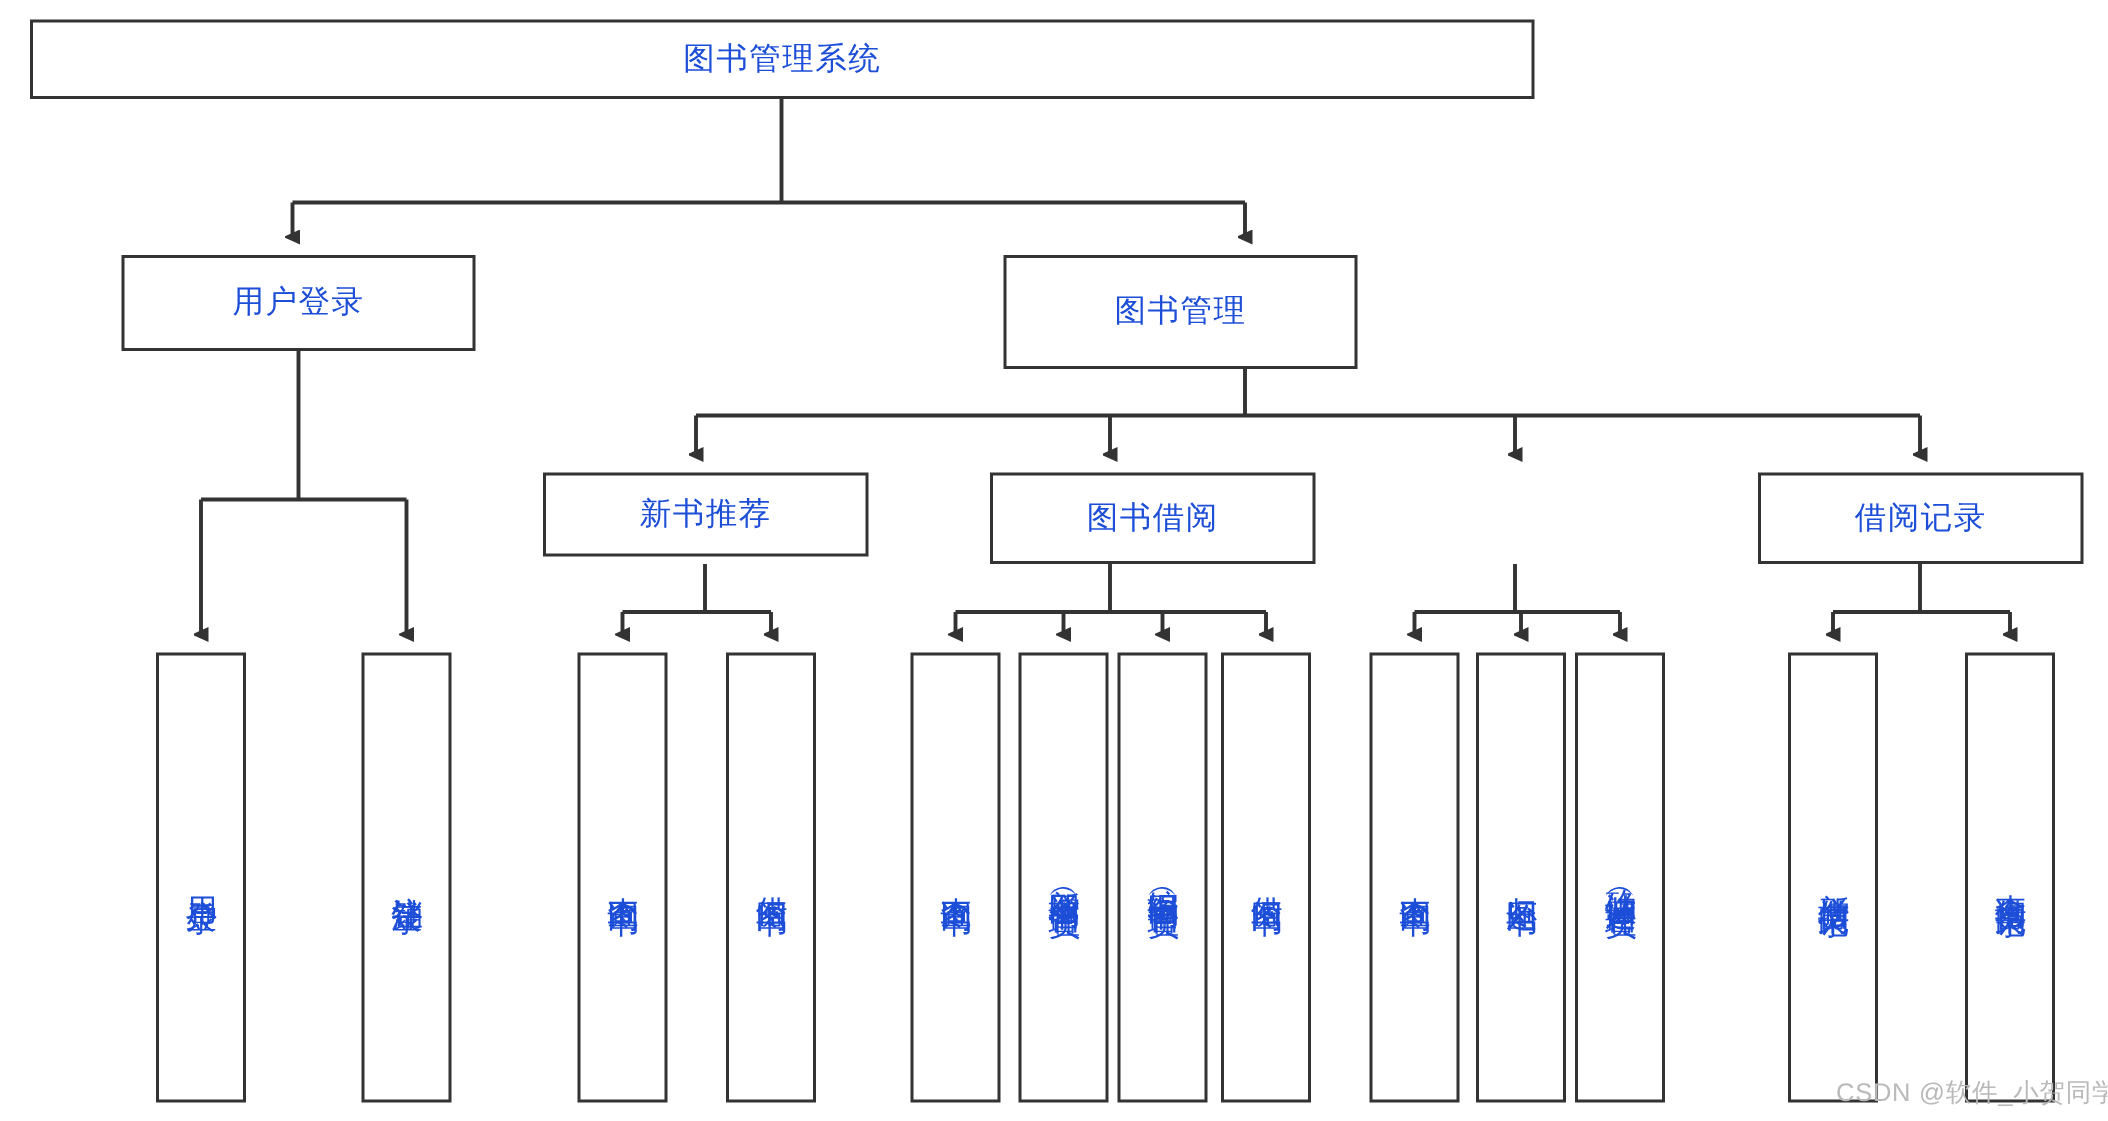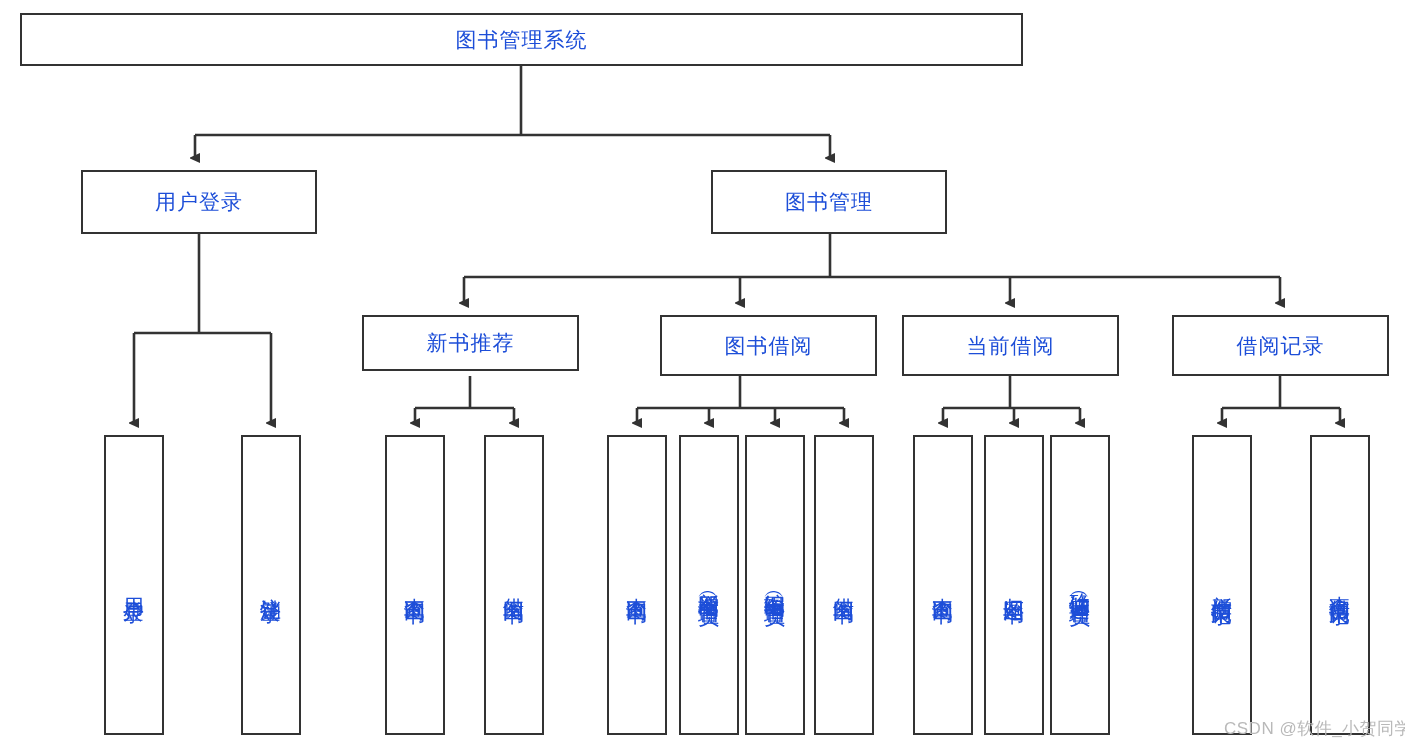--- a/index.html
+++ b/index.html
@@ -122,32 +122,29 @@
     <path d="M1340,408 L1340,423" stroke="#333333" stroke-width="2.6" fill="none" marker-end="url(#arrow)"></path>
   </svg>
 
   <div class="node node-h" style="left:20px; top:13px; width:1003px; height:53px;">
     <span>图书管理系统</span>
   </div>
 
   <div class="node node-h" style="left:81px; top:170px; width:236px; height:64px;">
     <span>用户登录</span>
   </div>
-  <div class="node node-h" style="left:711px; top:170px; width:236px; height:64px;">
+  <div class="node node-h" style="left:669px; top:170px; width:236px; height:76px;">
     <span>图书管理</span>
   </div>
 
   <div class="node node-h" style="left:362px; top:315px; width:217px; height:56px;">
     <span>新书推荐</span>
   </div>
   <div class="node node-h" style="left:660px; top:315px; width:217px; height:61px;">
     <span>图书借阅</span>
-  </div>
-  <div class="node node-h" style="left:902px; top:315px; width:217px; height:61px;">
-    <span>当前借阅</span>
   </div>
   <div class="node node-h" style="left:1172px; top:315px; width:217px; height:61px;">
     <span>借阅记录</span>
   </div>
 
   <div class="node node-v" style="left:104px; top:435px; width:60px; height:300px;">
     <span class="vtext">用户登录</span>
   </div>
   <div class="node node-v" style="left:241px; top:435px; width:60px; height:300px;">
     <span class="vtext">注销登录</span>

